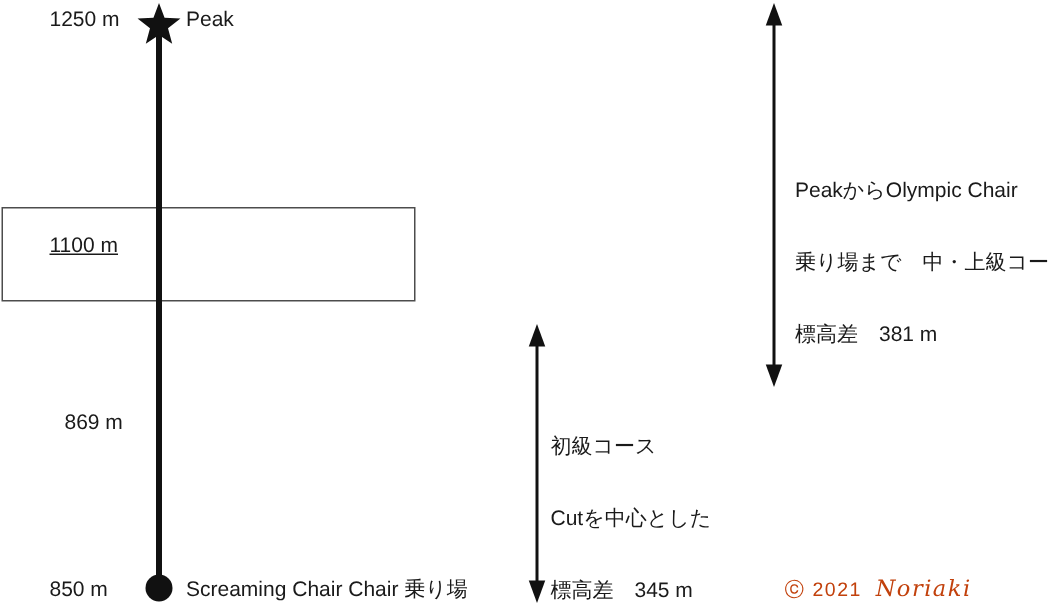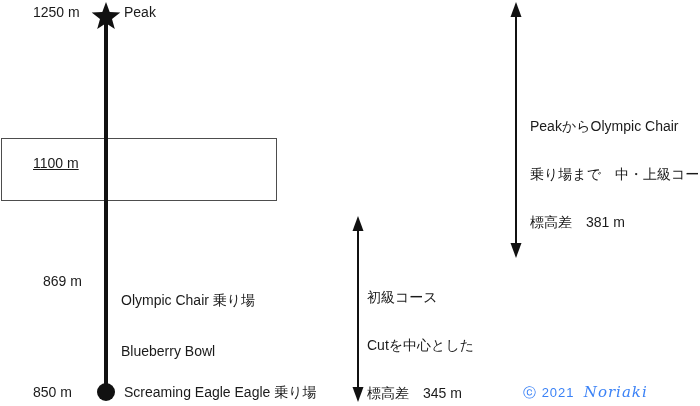--- a/index.html
+++ b/index.html
@@ -38,21 +38,21 @@
     position: absolute;
     left: 0;
     top: 0;
     pointer-events: none;
   }
   .copyright {
     position: absolute;
     left: 523px;
     top: 383px;
     font-size: 13px;
-    color: #3b82f6;
+    color: #c2410c;
     letter-spacing: 1px;
     white-space: pre;
   }
   .copyright .cname {
     font-family: "DejaVu Serif", "Liberation Serif", serif;
     font-style: italic;
     font-size: 15px;
   }
 </style>
 </head>
@@ -82,27 +82,23 @@
       <polygon points="358,402 352.5,387 363.5,387" fill="#111111"></polygon>
     </g>
   </svg>
 
   <div class="txt elev" style="left:33px; top:4px;">1250 m</div>
   <div class="txt" style="left:124px; top:4px;">Peak</div>
 
   <div class="txt elev" style="left:33px; top:155px;text-decoration:underline;">1100 m</div>
 
   <div class="txt elev" style="left:43px; top:273px;">869 m</div>
-  <div class="txt station-block" style="left:121px; top:259px;">
-    <div>Olympic Chair 乗り場</div>
-    <div>Blueberry Bowl</div>
-  </div>
 
   <div class="txt elev" style="left:33px; top:384px;">850 m</div>
-  <div class="txt" style="left:124px; top:384px;">Screaming Eagle Eagle 乗り場</div>
+  <div class="txt" style="left:124px; top:384px;">Screaming Chair Chair 乗り場</div>
 
   <div class="txt ann-block" style="left:530px; top:86px;">
     <div>PeakからOlympic Chair</div>
     <div>乗り場まで　中・上級コース</div>
     <div>標高差　381 m</div>
   </div>
 
   <div class="txt ann-block" style="left:367px; top:257px;">
     <div>初級コース</div>
     <div>Cutを中心とした</div>

